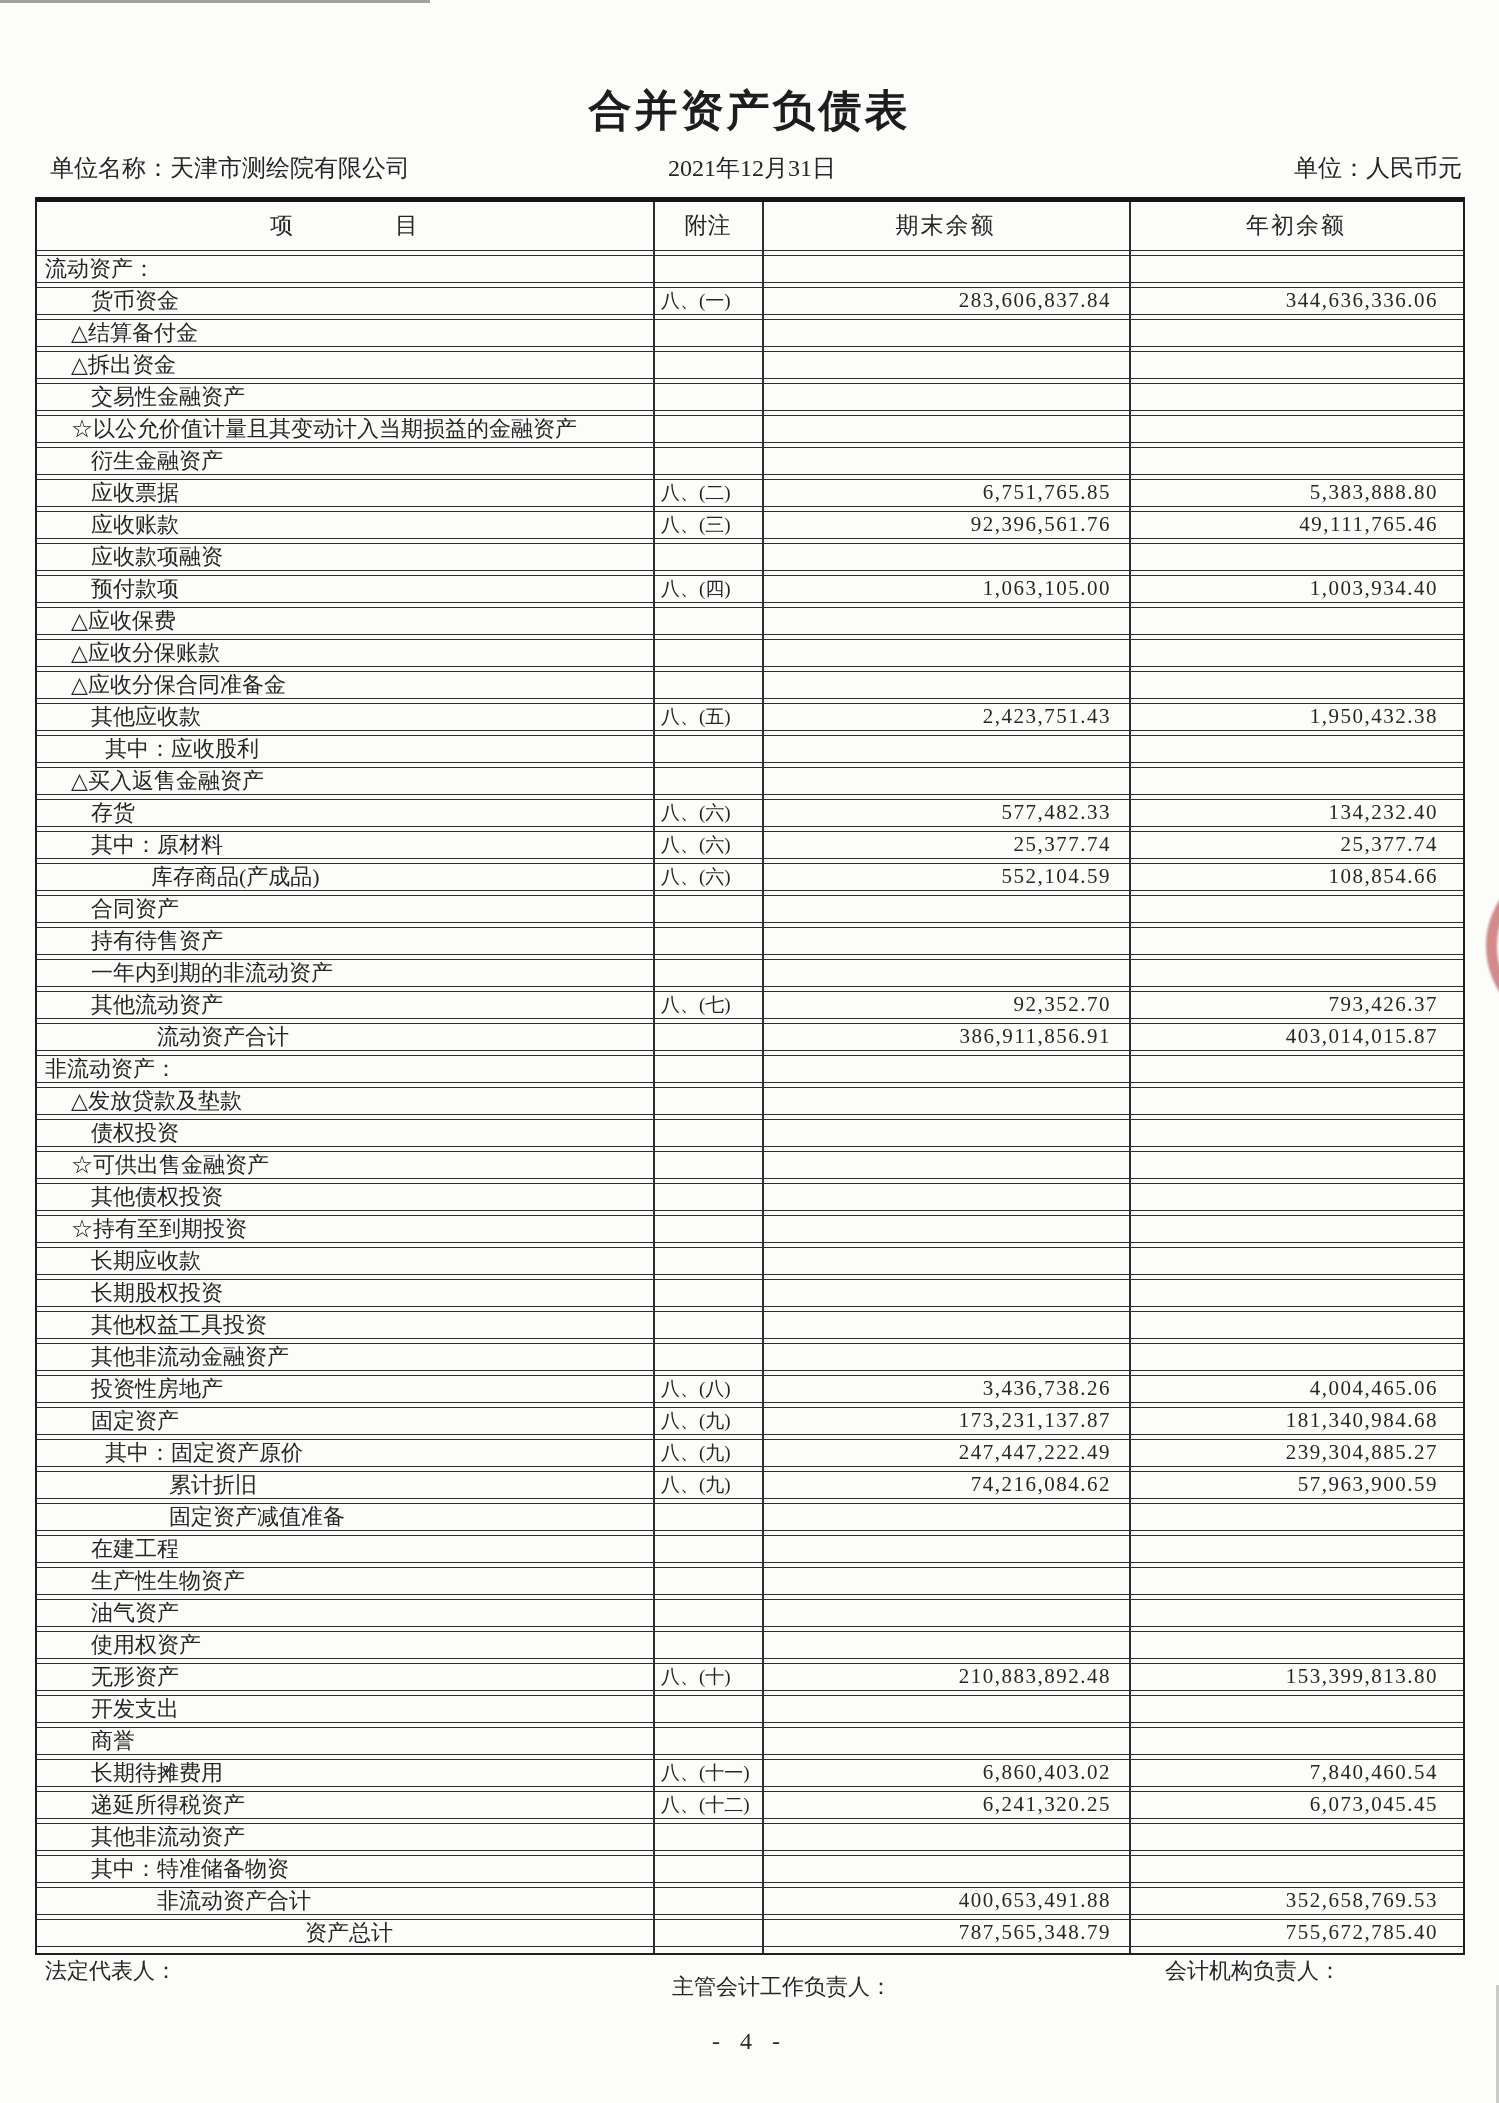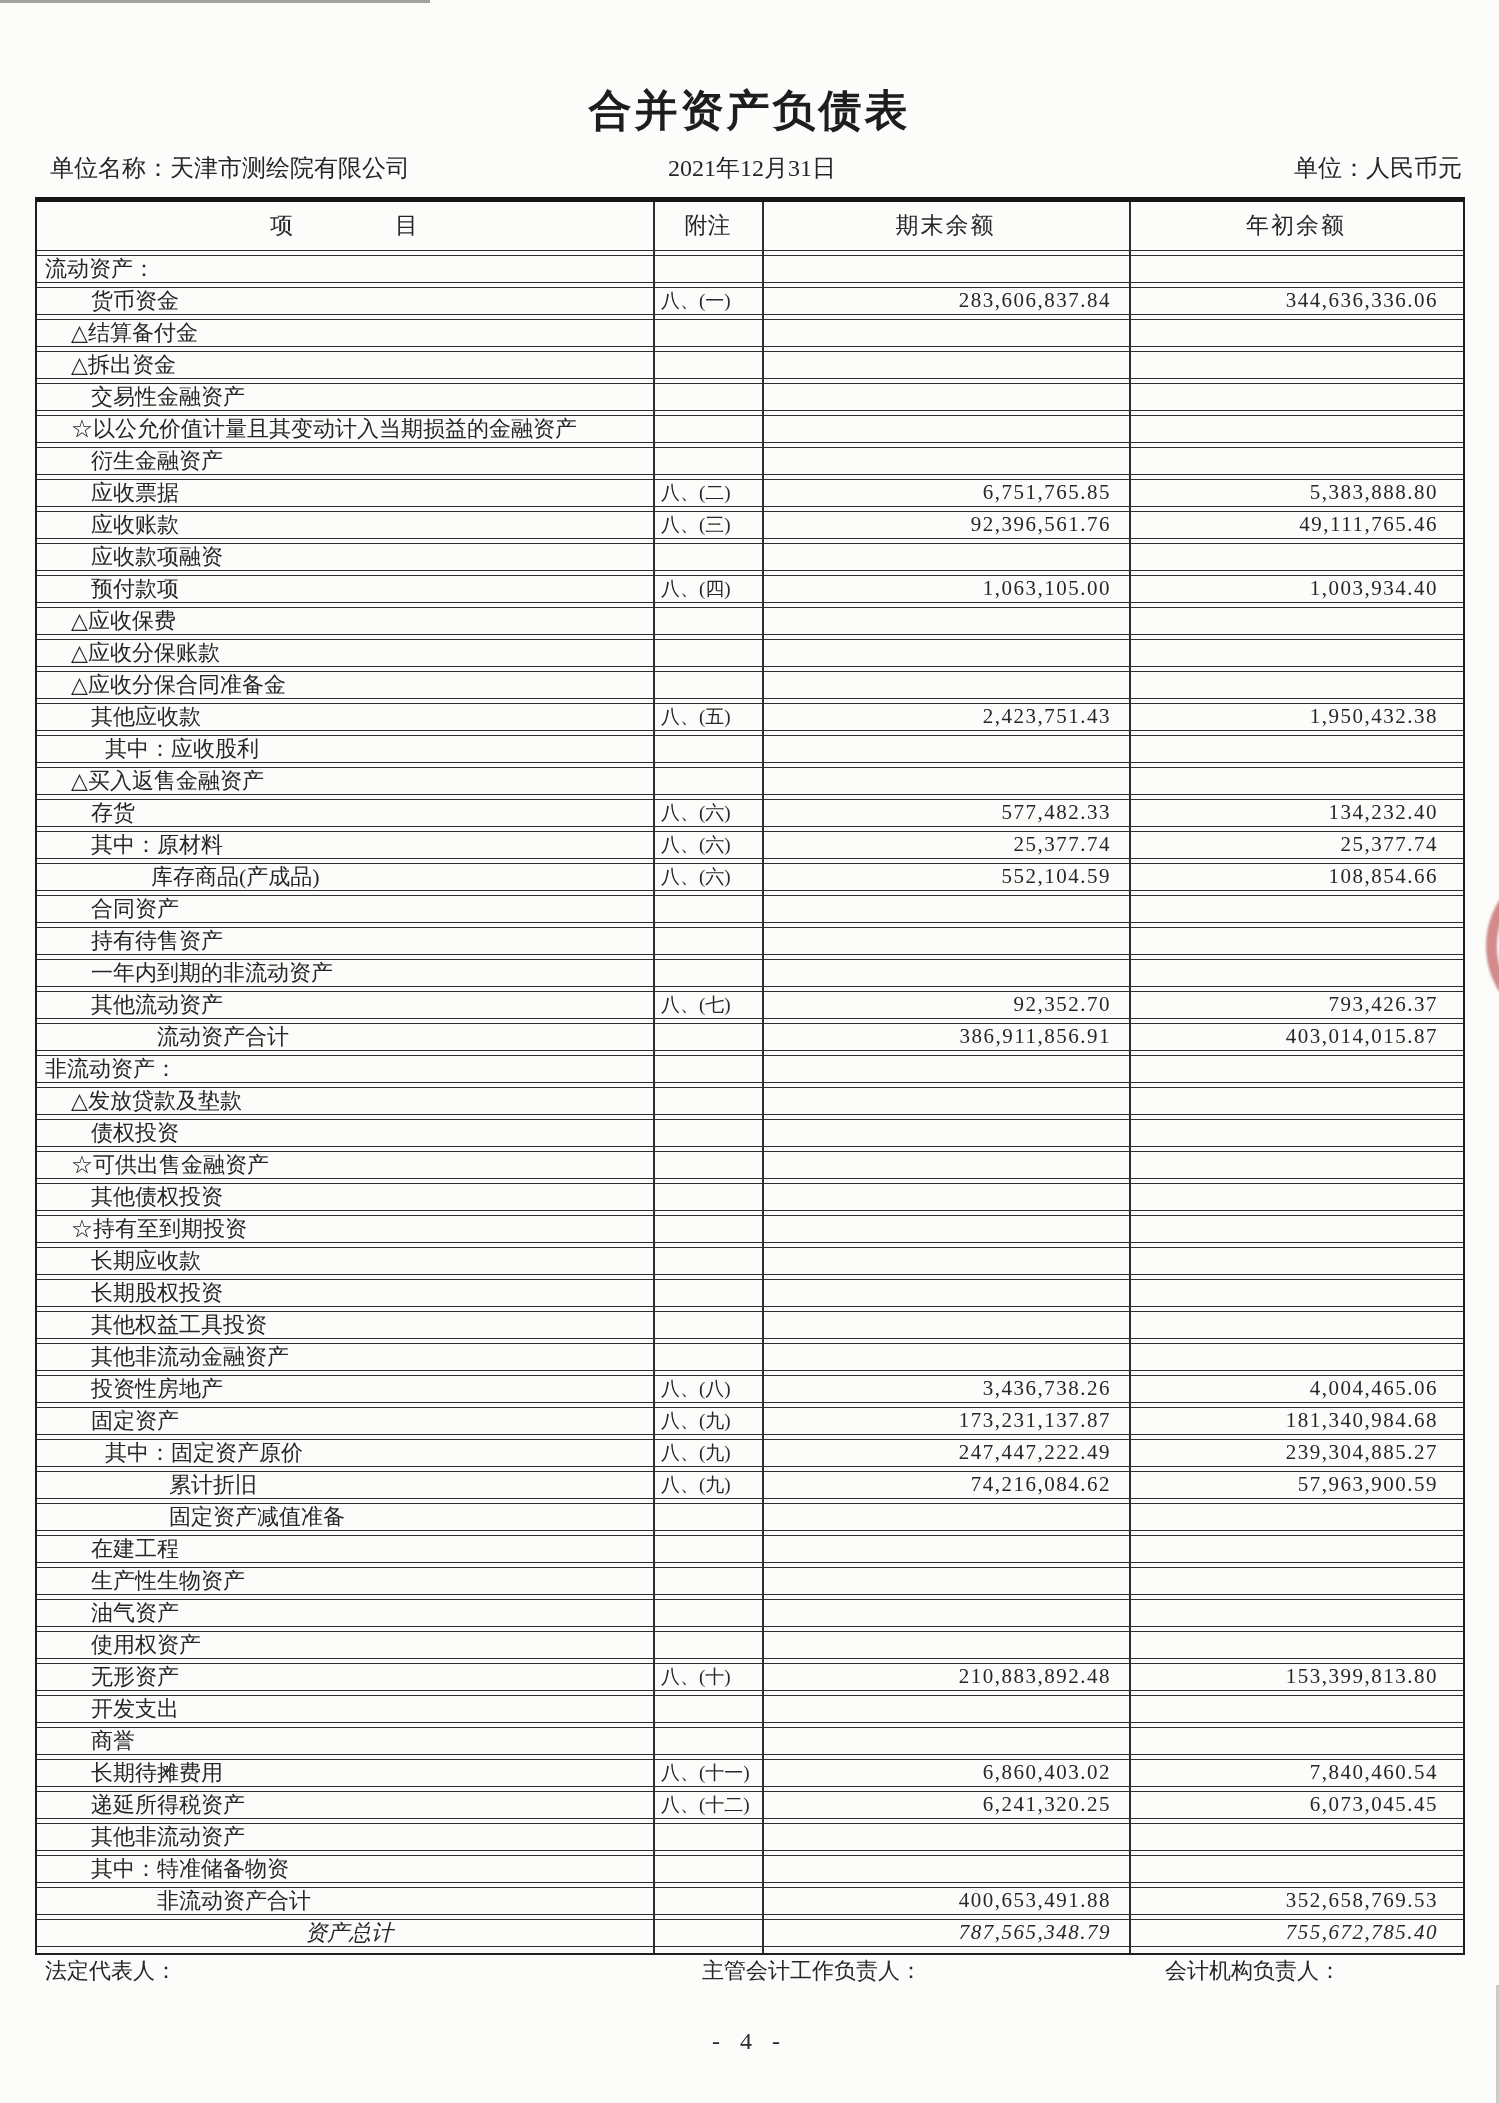--- a/index.html
+++ b/index.html
@@ -31,21 +31,21 @@
     background:transparent;
   }
   .vline { position:absolute; top:0; bottom:0; width:2px; background:#2e2e2e; z-index:3; }
   .v1 { left:616px; } .v2 { left:725px; } .v3 { left:1092px; }
 
   .row {
     display:flex; box-sizing:border-box; height:28px;
     border-top:1.5px solid #2e2e2e; border-bottom:1.5px solid #2e2e2e;
     margin-bottom:4px;
   }
-  .row:last-child { margin-bottom:6px;font-style:italic; }
+  .row:last-child { margin-bottom:6px; }
   .hrow {
     display:flex; box-sizing:border-box; height:49px;
     border-top:none; border-bottom:1.5px solid #2e2e2e; margin-bottom:4px;
     align-items:center;
   }
   .cell { box-sizing:border-box; overflow:hidden; white-space:nowrap; line-height:25px; }
   .hrow .cell { line-height:44px; font-size:23px; }
   .c1 { flex:0 0 616px; font-size:22px; }
   .c2 { flex:0 0 109px; font-size:19px; padding-left:8px; }
   .c3 { flex:0 0 367px; font-size:21px; text-align:right; padding-right:18px; letter-spacing:1.5px; }
@@ -60,21 +60,21 @@
   .lv-flag    { padding-left:34px; }
   .lv-item    { padding-left:54px; }
   .lv-sub1    { padding-left:68px; }
   .lv-sub2    { padding-left:114px; }
   .lv-sub3    { padding-left:132px; }
   .lv-total   { padding-left:120px; }
   .lv-grand   { padding-left:268px; }
 
   .footer { position:absolute; top:1956px; left:0; width:1499px; height:32px; font-size:22px; }
   .footer .f1 { position:absolute; left:45px; }
-  .footer .f2 { position:absolute; left:702px; }
+  .footer .f2 { position:absolute; left:672px;margin-top:16px; }
   .footer .f3 { position:absolute; left:1165px; }
 
   .pagenum {
     position:absolute; top:2028px; left:0; width:1499px;
     text-align:center; font-size:24px; letter-spacing:7px; color:#2a2a2a;
   }
 
   
   .seal {
     position:absolute; left:1486px; top:860px;

